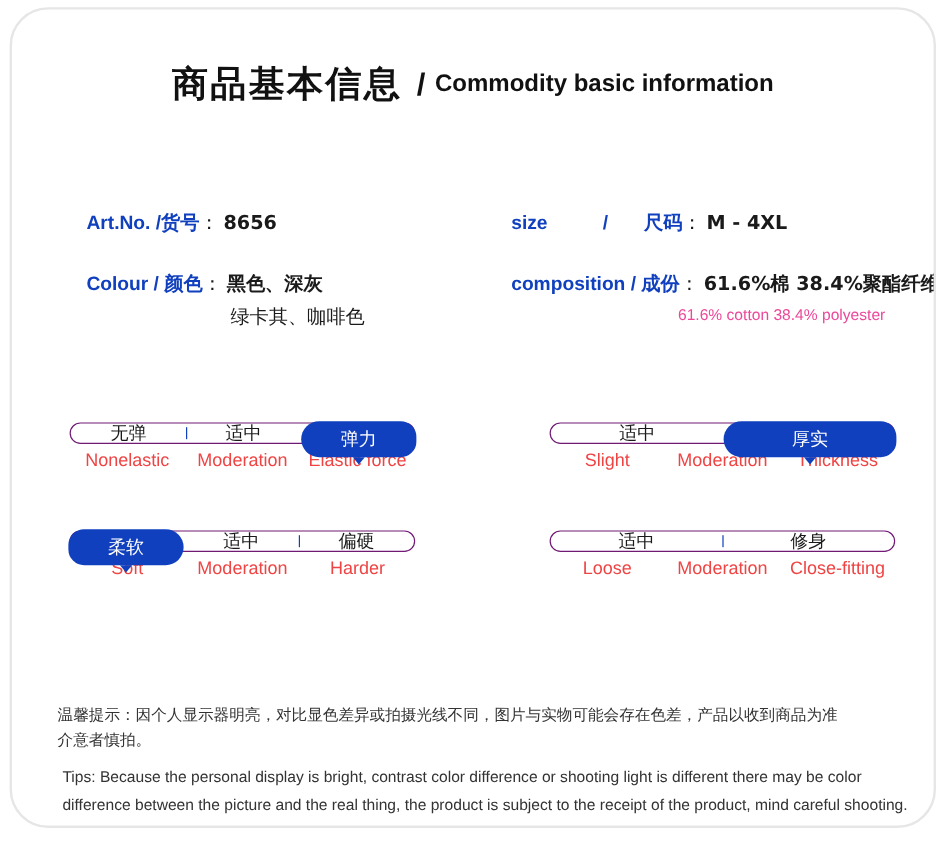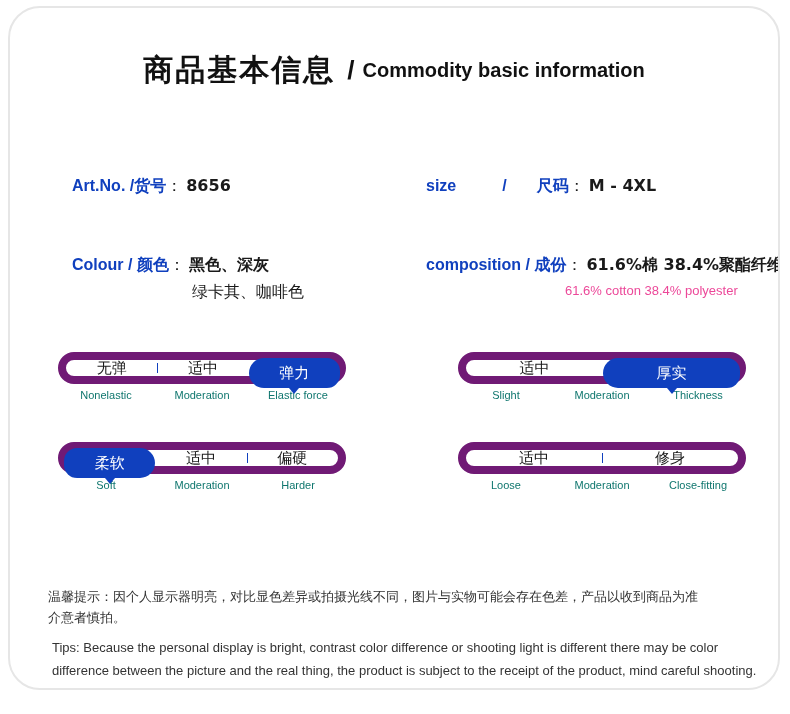--- a/index.html
+++ b/index.html
@@ -58,21 +58,21 @@
     color: #111111;
     letter-spacing: 0px;
     vertical-align: middle;
   }
 
   
   .info-left  { position: absolute; left: 62px;  top: 168px; }
   .info-right { position: absolute; left: 416px; top: 168px; }
 
   .info-row { position: relative; white-space: nowrap; }
-  .info-row.second { margin-top: 58px; }
+  .info-row.second { margin-top: 30px; }
 
   .lbl {
     font-size: 16px;
     font-weight: 700;
     color: #1040be;
   }
   .colon {
     font-size: 16px;
     font-weight: 400;
     color: #1a1a1a;
@@ -97,22 +97,22 @@
     width: 288px;
   }
   .scale.s1 { left: 48px;  top: 344px; }
   .scale.s2 { left: 448px; top: 344px; }
   .scale.s3 { left: 48px;  top: 434px; }
   .scale.s4 { left: 448px; top: 434px; }
 
   .pill {
     position: relative;
     display: flex;
-    height: 32px;
-    border: 8px solid #701a75;
+    height: 18px;
+    border: 1px solid #701a75;
     border-radius: 16px;
     background: #ffffff;
     box-sizing: border-box;
     overflow: visible;
   }
   .seg {
     flex: 1 1 33.3333%;
     display: flex;
     align-items: center;
     justify-content: center;
@@ -159,22 +159,22 @@
     border-top: 6px solid #1040be;
     z-index: 3;
   }
   .sublabels {
     display: flex;
     margin-top: 5px;
   }
   .sub {
     flex: 1 1 33.3333%;
     text-align: center;
-    font-size: 11px;
-    color: #0f766e;
+    font-size: 15px;
+    color: #ef4444;
     font-family: "Liberation Sans", sans-serif;
   }
 
   
   .footer {
     position: absolute;
     left: 38px;
     top: 578px;
     width: 714px;
   }

